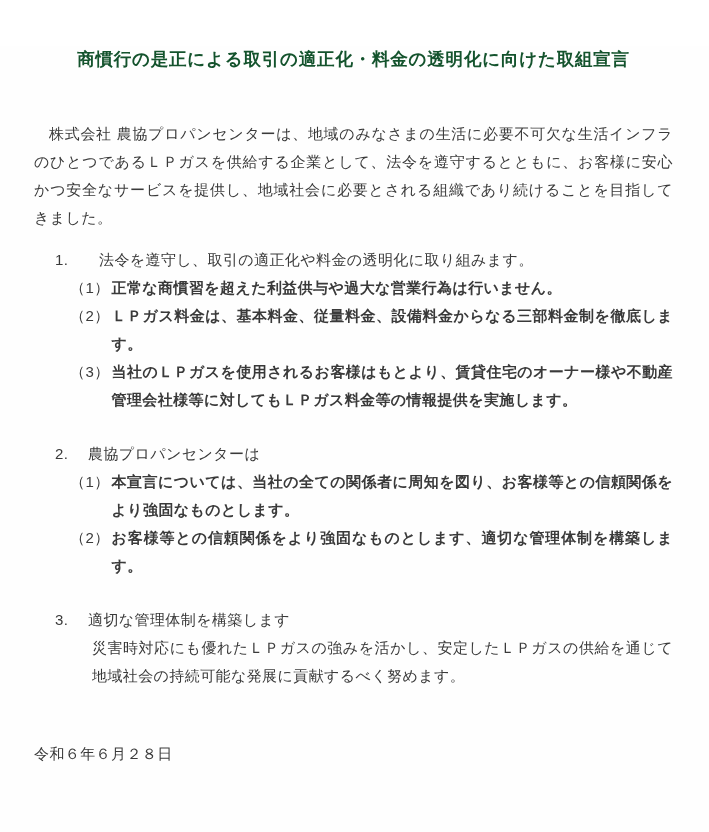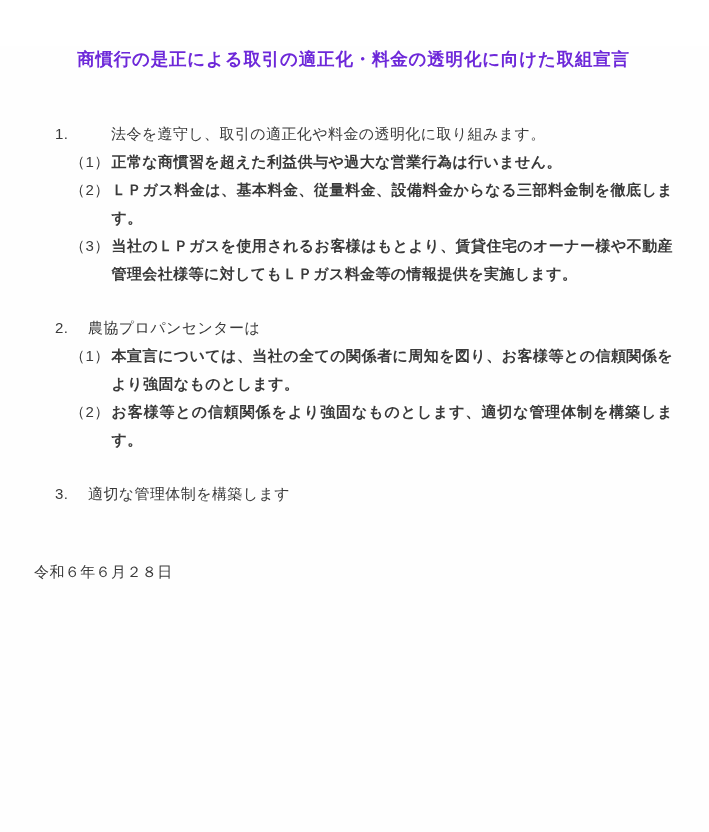--- a/index.html
+++ b/index.html
@@ -21,21 +21,21 @@
     font-size: 15px;
     letter-spacing: 0.4px;
     line-height: 28px;
   }
   .doc-title {
     margin: 46px 0 0 0;
     text-align: center;
     font-size: 17.5px;
     font-weight: 600;
     letter-spacing: 0.8px;
-    color: #6d28d9;
+    color: #14532d;
     line-height: 26px;
   }
   .intro {
     margin-top: 48px;
   }
   .intro p {
     margin: 0;
     text-align: justify;
     text-indent: 1em;
   }
@@ -48,21 +48,21 @@
   .sec-head {
     display: flex;
     align-items: flex-start;
   }
   .sec-num {
     display: inline-block;
     width: 33px;
     margin-left: 21px;
     flex: 0 0 auto;
   }
-  .section-1 .sec-title { margin-left: 23px; }
+  .section-1 .sec-title { margin-left: 11px; }
   .sec-title {
     flex: 1;
   }
   .sub {
     display: flex;
     align-items: flex-start;
     margin-left: 36px;
   }
   .sub-label {
     flex: 0 0 auto;
@@ -87,20 +87,21 @@
   }
 </style>
 </head>
 <body>
 
 <div class="page">
 
   <h1 class="doc-title">商慣行の是正による取引の適正化・料金の透明化に向けた取組宣言</h1>
 
   <div class="intro">
+    <p>株式会社 農協プロパンセンターは、地域のみなさまの生活に必要不可欠な生活インフラのひとつであるＬＰガスを供給する企業として、法令を遵守するとともに、お客様に安心かつ安全なサービスを提供し、地域社会に必要とされる組織であり続けることを目指してきました。</p>
   </div>
 
   <div class="section section-1">
     <div class="sec-head">
       <span class="sec-num">1.</span>
       <span class="sec-title">法令を遵守し、取引の適正化や料金の透明化に取り組みます。</span>
     </div>
     <div class="sub">
       <span class="sub-label">（1）</span>
       <p class="sub-text">正常な商慣習を超えた利益供与や過大な営業行為は行いません。</p>
@@ -128,20 +129,21 @@
       <span class="sub-label">（2）</span>
       <p class="sub-text">お客様等との信頼関係をより強固なものとします、適切な管理体制を構築します。</p>
     </div>
   </div>
 
   <div class="section section-3">
     <div class="sec-head">
       <span class="sec-num">3.</span>
       <span class="sec-title">適切な管理体制を構築します</span>
     </div>
+    <p class="sec-body">災害時対応にも優れたＬＰガスの強みを活かし、安定したＬＰガスの供給を通じて地域社会の持続可能な発展に貢献するべく努めます。</p>
   </div>
 
   <div class="footer">
     <p class="footer-date">令和６年６月２８日</p>
 
   </div>
 
 </div>
 
 </body></html>

